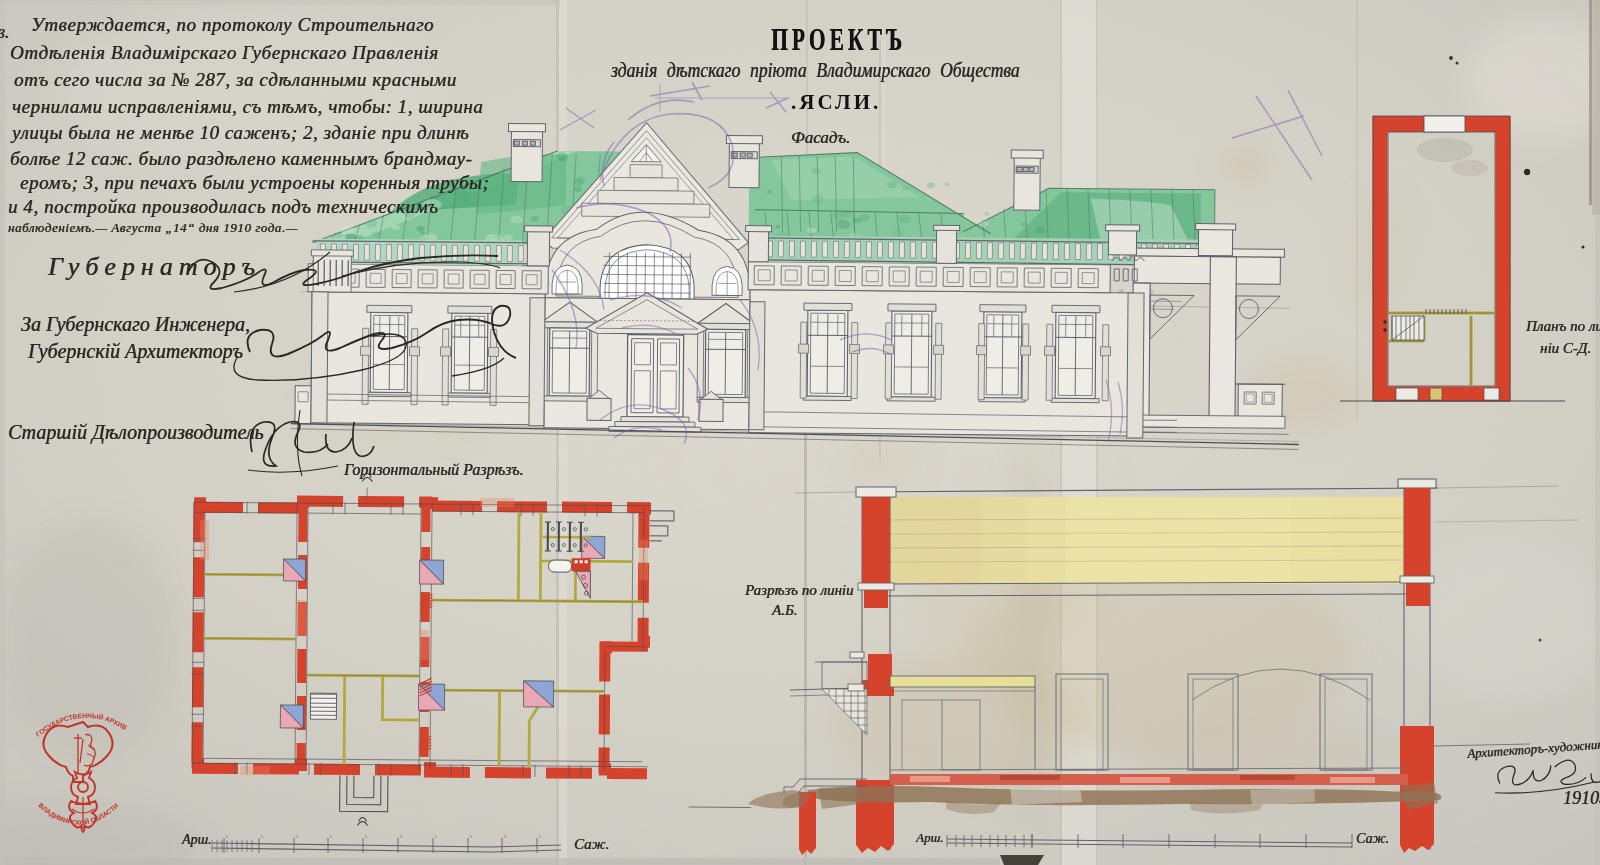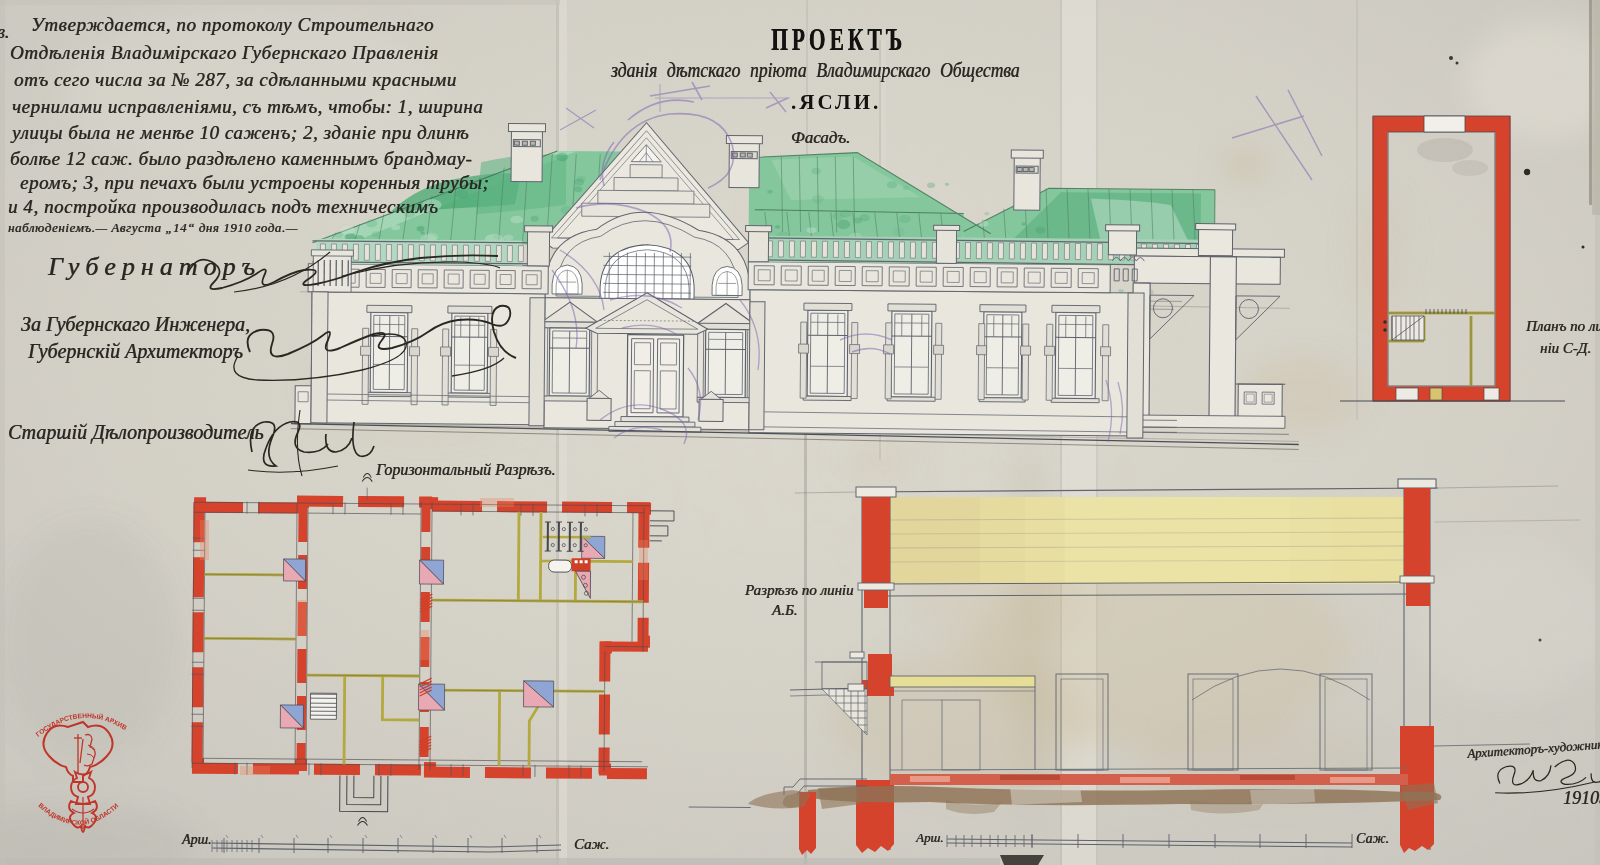--- a/index.html
+++ b/index.html
@@ -1275,21 +1275,21 @@
 <div class="hw" style="left:48px;top:252px;font-size:26px;letter-spacing:6px;">Губернаторъ</div>
 <div class="hw" style="left:21px;top:313px;font-size:20px;">За Губернскаго Инженера,</div>
 <div class="hw" style="left:28px;top:340px;font-size:20px;">Губернскій Архитекторъ</div>
 <div class="hw" style="left:8px;top:421px;font-size:20px;">Старшій Дѣлопроизводитель</div>
 
 <div class="ttl" style="left:771px;top:21px;font-size:32px;font-weight:bold;letter-spacing:6px;transform:scaleX(0.67);transform-origin:0 0;text-shadow:0.6px 0 #141210;">ПРОЕКТЪ</div>
 <div class="hw" style="left:611px;top:59px;font-size:20px;word-spacing:6px;transform:scaleX(0.88);transform-origin:0 0;">зданія дѣтскаго пріюта Владимирскаго Общества</div>
 <div class="ttl" style="left:791px;top:90px;font-size:21px;font-weight:bold;letter-spacing:3px;">.ЯСЛИ.</div>
 <div class="hw" style="left:791px;top:128px;font-size:17px;">Фасадъ.</div>
 
-<div class="hw" style="left:376px;top:461px;font-size:16px;">Горизонтальный Разрѣзъ.</div>
+<div class="hw" style="left:344px;top:461px;font-size:16px;">Горизонтальный Разрѣзъ.</div>
 <div class="hw" style="left:1526px;top:318px;font-size:15px;">Планъ по ли</div>
 <div class="hw" style="left:1540px;top:340px;font-size:15px;">ніи С-Д.</div>
 <div class="hw" style="left:745px;top:582px;font-size:15px;">Разрѣзъ по линіи</div>
 <div class="hw" style="left:772px;top:602px;font-size:15px;">А.Б.</div>
 <div class="hw" style="left:1467px;top:741px;font-size:13px;transform:rotate(-4deg);">Архитекторъ-художникъ</div>
 <div class="hw" style="left:1563px;top:788px;font-size:18px;">1910г.</div>
 <div class="hw" style="left:182px;top:832px;font-size:14px;">Арш.</div>
 <div class="hw" style="left:574px;top:836px;font-size:15px;">Саж.</div>
 <div class="hw" style="left:916px;top:830px;font-size:13px;">Арш.</div>
 <div class="hw" style="left:1356px;top:831px;font-size:14px;">Саж.</div>

